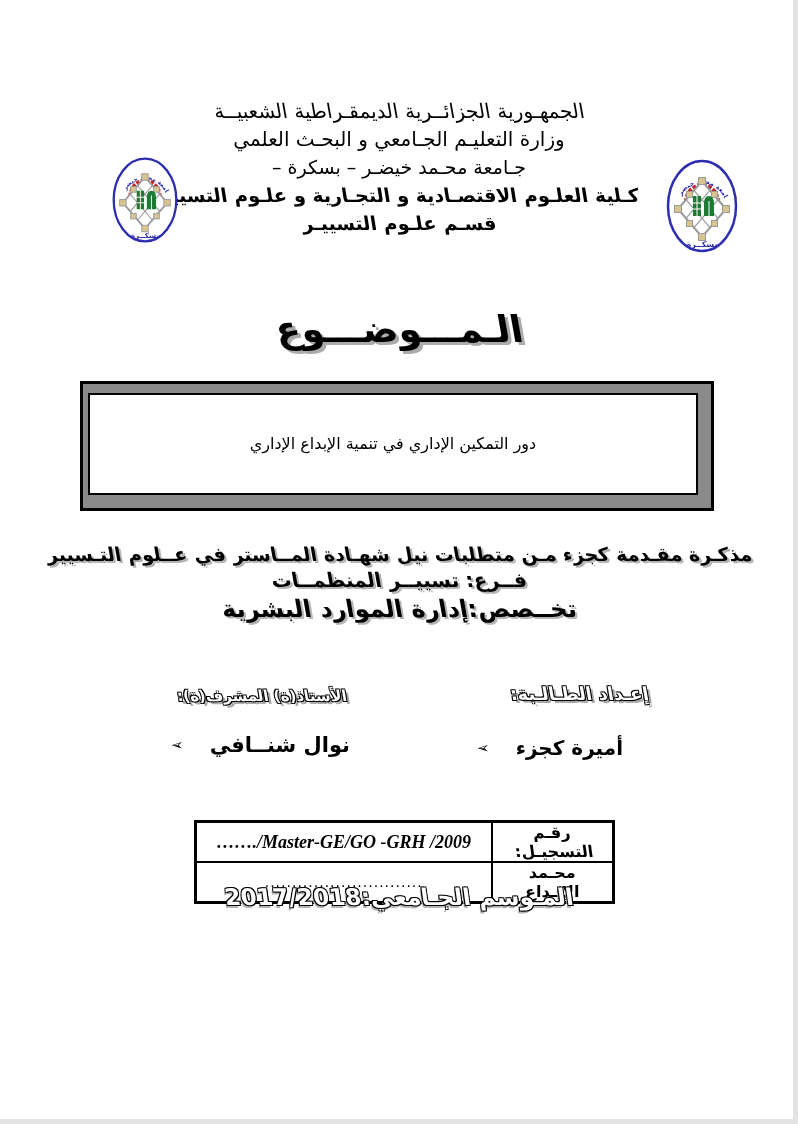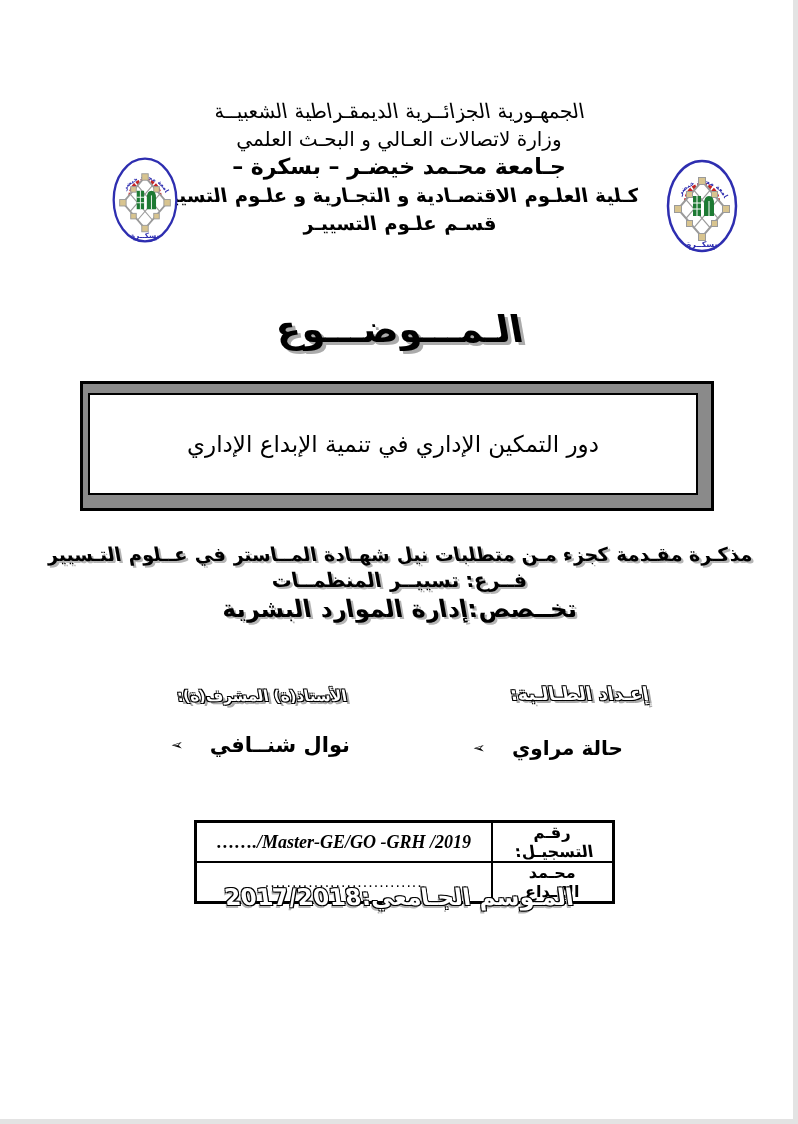--- a/index.html
+++ b/index.html
@@ -15,38 +15,38 @@
   .shadow1{text-shadow:3px 3px 0 #ababab;}
   .shadow2{text-shadow:2px 2px 0 #b5b5b5;}
   .hollow{color:#fff;text-shadow:-1px -1px 0 #000,1px -1px 0 #000,-1px 1px 0 #000,
           1px 1px 0 #000,3px 3px 0 #a9a9a9;}
 
   
   .header{position:absolute;top:98px;left:0;width:100%;}
   .h-line{text-align:center;line-height:26px;margin-bottom:2px;}
   .h1{font-size:20px;transform:skewX(10deg);}
   .h2{font-size:20px;}
-  .h3{font-size:22px;font-weight:bold;}
+  .h3{font-size:19px;font-weight:normal;}
   .h4{font-size:19px;font-weight:bold;transform:skewX(9deg);}
   .h5{font-size:19px;font-weight:bold;transform:skewX(9deg);}
 
   .logo{position:absolute;}
   .logo-left{left:110px;top:150px;width:70px;height:100px;}
   .logo-right{left:664px;top:158px;width:76px;height:96px;}
 
   
   .subject{position:absolute;top:308px;left:0;width:100%;text-align:center;
            font-size:37px;font-weight:bold;letter-spacing:1px;}
 
   
   .thesis-box{position:absolute;left:80px;top:381px;width:634px;height:130px;
               background:#8a8a8a;border:3px solid #000;box-sizing:border-box;}
   .thesis-inner{position:absolute;left:5px;top:9px;right:13px;bottom:13px;background:#fff;
                 border:2px solid #000;display:flex;flex-direction:column;justify-content:center;
-                text-align:center;font-size:23px;line-height:40px;}
+                text-align:center;font-size:16px;line-height:40px;}
 
   
   .memoir{position:absolute;top:541px;left:0;width:100%;}
   .m1{font-size:19px;font-weight:bold;line-height:26px;}
   .m2{font-size:20px;font-weight:bold;line-height:27px;}
   .m3{font-size:24px;font-weight:bold;line-height:31px;}
 
   
   .student-label{position:absolute;top:683px;right:150px;font-size:18px;font-weight:bold;}
   .supervisor-label{position:absolute;top:687px;left:177px;font-size:15px;font-weight:bold;}
@@ -112,21 +112,21 @@
         <path d="M40,58 V46 Q40,38 45,38 Q50,38 50,46 V58 Z" fill="#1d7a33"></path>
         <line x1="45" y1="43" x2="45" y2="58" stroke="#fff" stroke-width="1"></line>
         <text x="38" y="89" font-size="8" fill="#2e2eb0" font-weight="bold" text-anchor="middle">بسكــرة</text>
         <path d="M25,91 Q38,95 51,91" fill="none" stroke="#2e2eb0" stroke-width="1"></path>
       </g>
     </defs>
   </svg>
 
   <div class="header rtl">
     <div class="h-line h1">الجمهـورية الجزائــرية الديمقـراطية الشعبيــة</div>
-    <div class="h-line h2">وزارة لاتصالات العـالي و البحـث العلمي</div>
+    <div class="h-line h2">وزارة التعليـم الجـامعي و البحـث العلمي</div>
     <div class="h-line h3">جـامعة محـمد خيضـر – بسكرة –</div>
     <div class="h-line h4">كـلية العلـوم الاقتصـادية و التجـارية و علـوم التسيير</div>
     <div class="h-line h5">قسـم علـوم التسييـر</div>
   </div>
 
   <svg class="logo logo-left" viewBox="0 0 76 96">
     <use href="#uni-logo"></use>
   </svg>
   <svg class="logo logo-right" viewBox="0 0 76 96">
     <use href="#uni-logo"></use>
@@ -143,35 +143,35 @@
   <div class="memoir rtl center">
     <div class="m1 slant shadow2">مذكـرة مقـدمة كجزء مـن متطلبات نيل شهـادة المــاستر في عــلوم التـسيير</div>
     <div class="m2 slant shadow2">فــرع: تسييــر المنظمــات</div>
     <div class="m3 slant shadow2">تخــصص:إدارة الموارد البشرية</div>
   </div>
 
   <div class="student-label rtl slant hollow">إعـداد الطـالـبة:</div>
   <div class="supervisor-label rtl slant hollow">الأستاذ(ة) المشرف(ة):</div>
 
   <div class="name-row name-student rtl">
-    <span class="person-name">حالة مراوي</span>
+    <span class="person-name">أميرة كجزء</span>
     <span class="arrow">➢</span>
   </div>
   <div class="name-row name-supervisor rtl">
     <span class="person-name">نوال شنــافي</span>
     <span class="arrow">➢</span>
   </div>
 
   <table class="reg-table rtl">
     <tbody>
         <tr>
       <td class="td-label">
         <span class="lbl-slant">رقـم التسجيـل:</span>
       </td>
-      <td class="td-value v-reg">……./Master-GE/GO -GRH /2019</td>
+      <td class="td-value v-reg">……./Master-GE/GO -GRH /2009</td>
     </tr>
     <tr>
       <td class="td-label">محـمد الإيـداع</td>
       <td class="td-value v-date">.............................</td>
     </tr>
   </tbody>
     </table>
 
   <div class="academic-year rtl">المـوسم الجـامعي:2017/2018</div>
 

